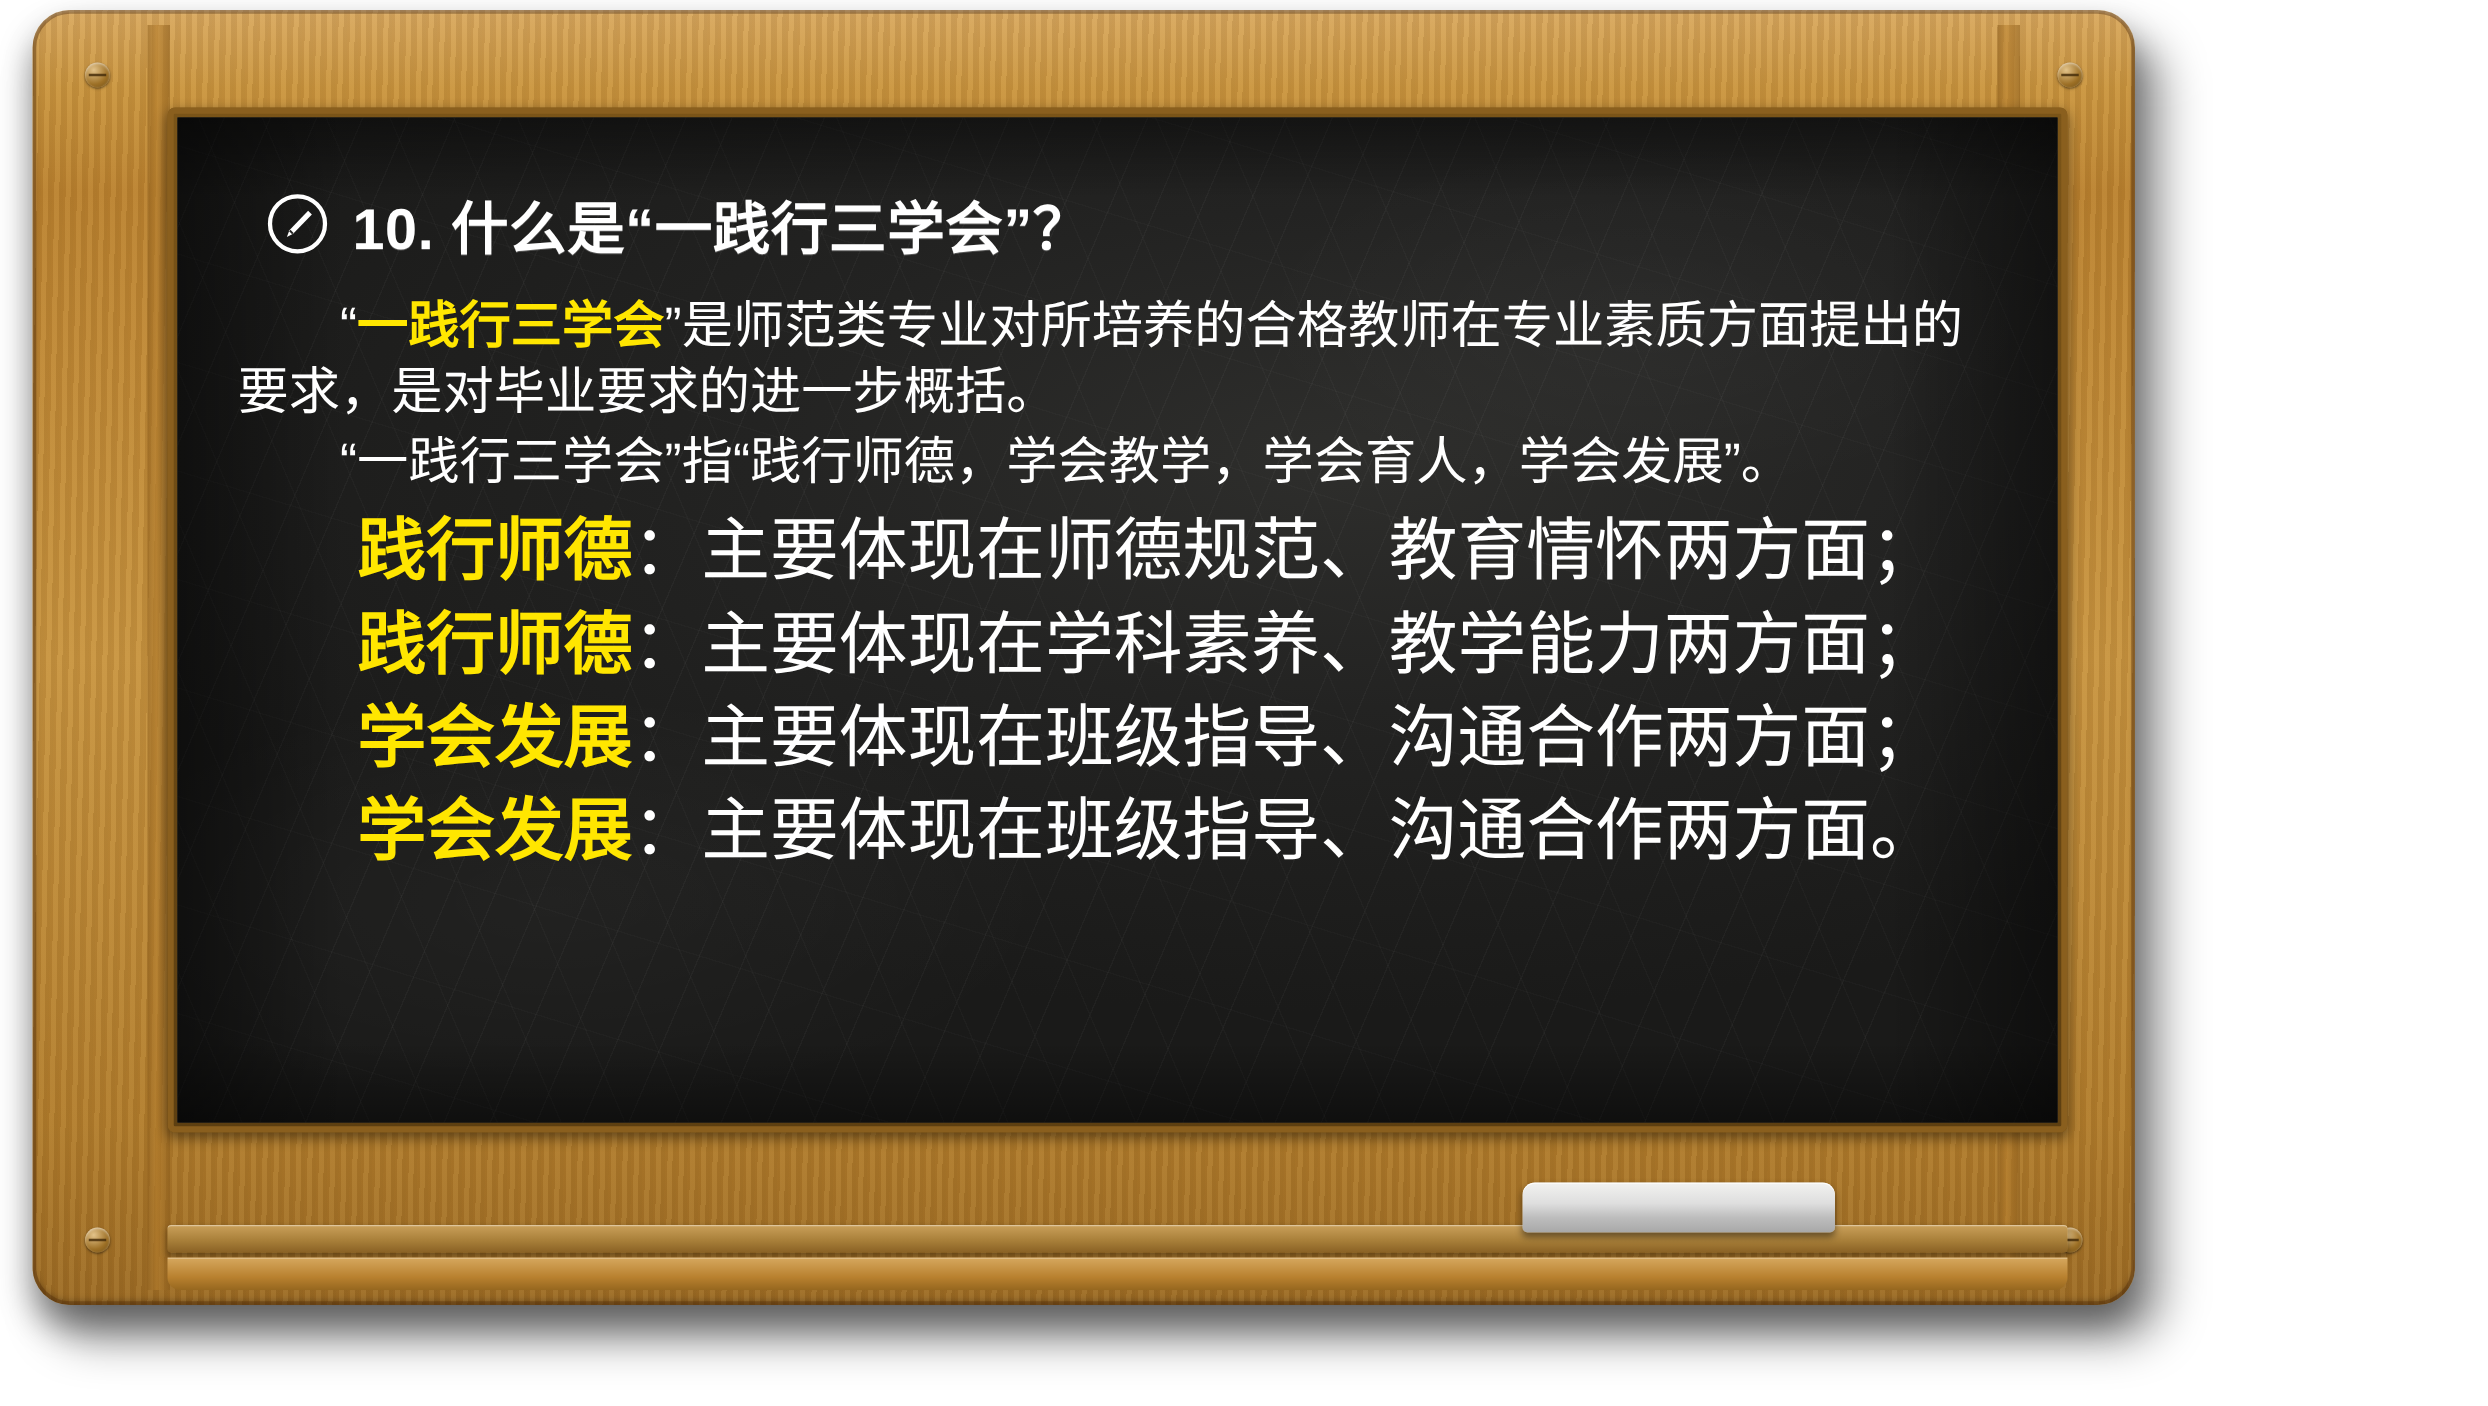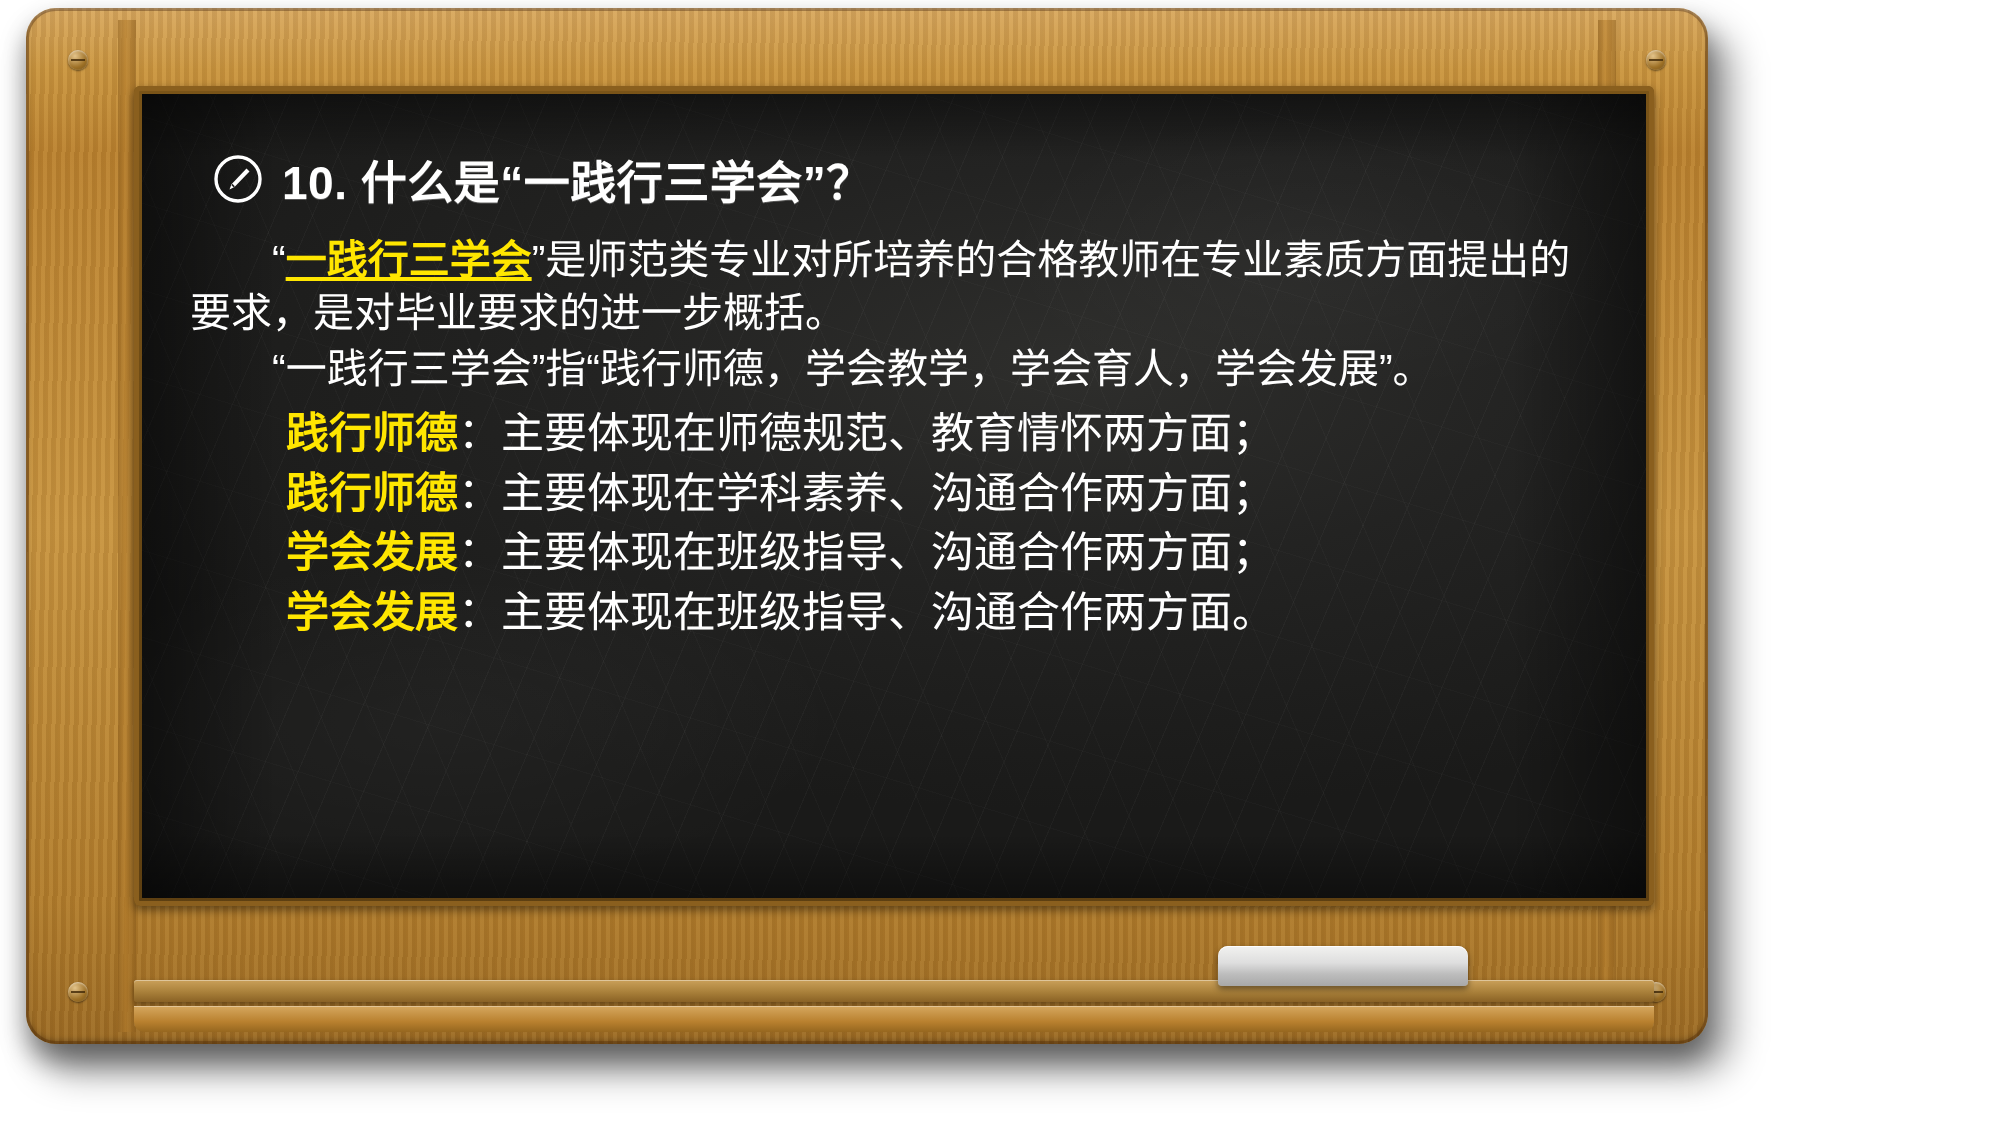--- a/index.html
+++ b/index.html
@@ -134,26 +134,26 @@
   }
 
   
   .body{
     margin:22px 8px 0 4px;
     font-size:41px;line-height:1.30;
     color:#ffffff;
     font-weight:400;
   }
   .para{margin:0 0 2px 0;text-indent:2em;}
-  .hl{color:#ffe600;font-weight:bold;text-decoration:underline;}
+  .hl{color:#ffe600;font-weight:bold;}
 
   .list{margin:10px 0 0 0;padding:0;list-style:none;}
   .list li{
     margin:4px 0 5px 0;padding:0 0 0 96px;
-    font-size:43px;line-height:1.27;white-space:nowrap;
+    font-size:55px;line-height:1.27;white-space:nowrap;
   }
   .list .key{color:#ffe600;font-weight:bold;}
   .list .val{color:#ffffff;}
 
   
   .tray{
     position:absolute;left:108px;bottom:42px;width:1520px;height:22px;
     background:linear-gradient(180deg,#caa05a,#a9803a 55%,#8a6225);
     border-radius:3px;
     box-shadow:0 3px 6px rgba(0,0,0,.35), inset 0 1px 0 rgba(255,255,255,.4);
@@ -219,21 +219,21 @@
         <div class="body">
 
           <p class="para"><span>“</span><span class="hl">一践行三学会</span><span>”</span><span>是师范类专业对所培养的合格教师在专业素质方面提出的要求，是对毕业要求的进一步概括。</span>
           </p>
 
           <p class="para">“一践行三学会”指“践行师德，学会教学，学会育人，学会发展”。</p>
 
           <ul class="list">
             <li><span class="key">践行师德</span><span class="val">：</span><span class="val">主要体现在师德规范、教育情怀两方面；</span>
             </li>
-            <li><span class="key">践行师德</span><span class="val">：</span><span class="val">主要体现在学科素养、沟通合作两方面；</span>
+            <li><span class="key">践行师德</span><span class="val">：</span><span class="val">主要体现在学科素养、教学能力两方面；</span>
             </li>
             <li><span class="key">学会发展</span><span class="val">：</span><span class="val">主要体现在班级指导、沟通合作两方面；</span>
             </li>
             <li><span class="key">学会发展</span><span class="val">：</span><span class="val">主要体现在班级指导、沟通合作两方面。</span>
             </li>
           </ul>
 
         </div>
       </div>
     </div>

